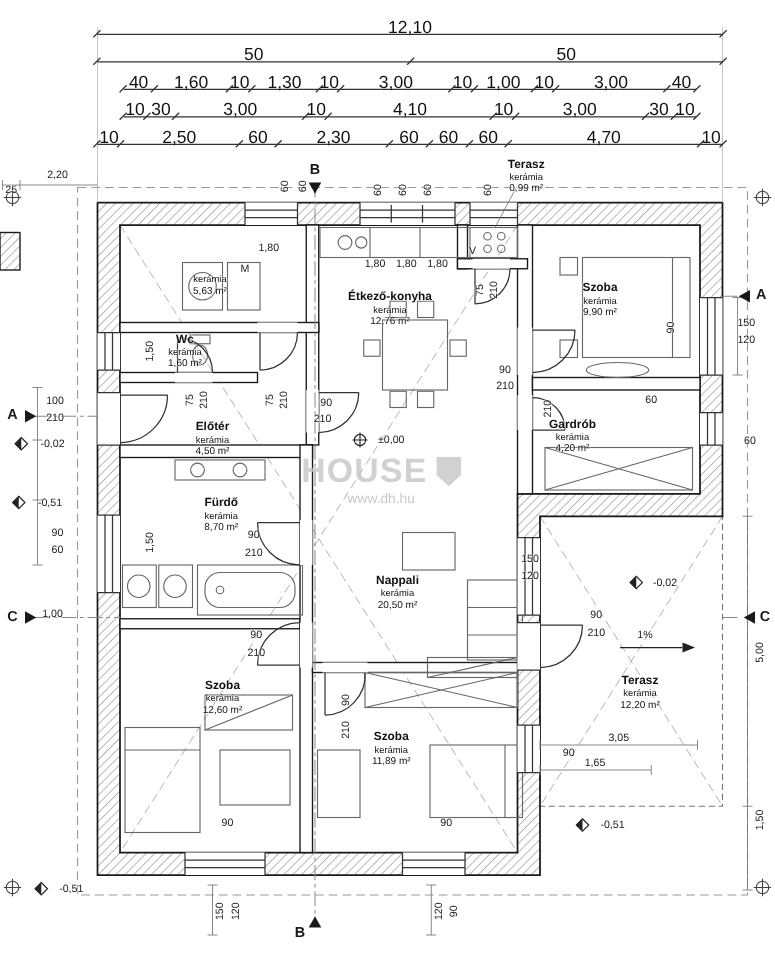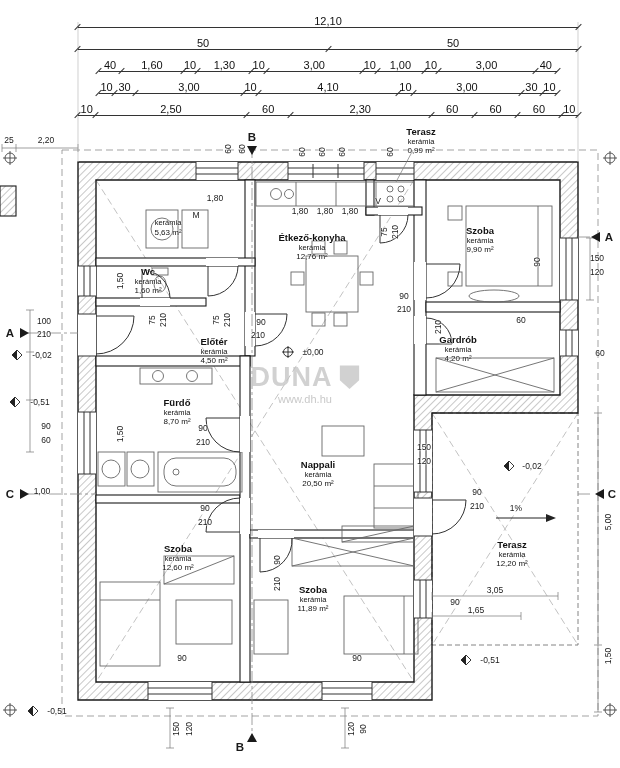--- a/index.html
+++ b/index.html
@@ -4,21 +4,21 @@
 <style>
   html,body{margin:0;padding:0;background:#fff;}
   #stage{position:relative;width:620px;height:768px;background:#fff;overflow:hidden;
          font-family:"Liberation Sans",sans-serif;color:#111;}
   #plan-svg{position:absolute;left:0;top:0;z-index:0;}
   
   .dim-row{position:absolute;display:flex;height:13px;border-bottom:1px solid #333;z-index:2;}
   .dim-row::before{content:"";position:absolute;left:-1px;bottom:-4px;width:1px;height:8px;background:#333;transform:rotate(45deg);}
   .dim-seg{position:relative;display:flex;justify-content:center;align-items:flex-end;min-width:0;}
   .dim-seg::after{content:"";position:absolute;right:-1px;bottom:-4px;width:1px;height:8px;background:#333;transform:rotate(45deg);}
-  .dim-lab{font-size:11px;line-height:10px;white-space:nowrap;transform:translateY(-1px);z-index:1;}
+  .dim-lab{font-size:14px;line-height:10px;white-space:nowrap;transform:translateY(-1px);z-index:1;}
   #row1{left:78px;top:14px;width:500px;}
   #row2{left:78px;top:36px;width:500px;}
   #row3{left:99px;top:58px;width:458px;}
   #row4{left:99px;top:80px;width:458px;}
   #row5{left:78px;top:102px;width:500px;}
   
   #annotations{position:absolute;inset:0;z-index:3;}
   .ann{position:absolute;transform:translate(-50%,-50%);font-size:8.5px;line-height:9px;
        white-space:nowrap;color:#1a1a1a;text-shadow:0 0 2px #fff,0 0 2px #fff;}
   .ann.rot{transform:translate(-50%,-50%) rotate(-90deg);}
@@ -27,21 +27,21 @@
   .room-label{position:absolute;transform:translate(-50%,-50%);text-align:center;z-index:3;
               text-shadow:0 0 2px #fff,0 0 3px #fff;}
   .rn{font-weight:700;font-size:9.5px;line-height:10.5px;}
   .rm{font-size:7.5px;line-height:8.5px;}
   .ra{font-size:8px;line-height:9px;}
   #rl-0{left:168px;top:228px;width:92px;}
   #rl-1{left:148px;top:281px;}
   #rl-2{left:312px;top:247px;}
   #rl-3{left:421px;top:141px;}
   #rl-4{left:480px;top:240px;}
-  #rl-5{left:170px;top:351px;margin-left:44px;}
+  #rl-5{left:170px;top:351px;}
   #rl-6{left:458px;top:349px;}
   #rl-7{left:177px;top:412px;}
   #rl-8{left:318px;top:474px;}
   #rl-9{left:178px;top:558px;}
   #rl-10{left:313px;top:599px;}
   #rl-11{left:512px;top:554px;}
   
   #watermark{position:absolute;left:305px;top:377px;transform:translate(-50%,-50%);
              display:flex;align-items:center;gap:7px;z-index:1;opacity:.75;}
   #watermark span.wm-txt{font-size:27px;font-weight:700;letter-spacing:1px;color:#c2c2c2;}
@@ -337,21 +337,21 @@
           </g>
     </g>
     <g>
       <line x1="496" y1="518" x2="546" y2="518" stroke="#222" stroke-width="1"></line>
       <polygon points="546,514 556,518 546,522" fill="#222"></polygon>
     </g>
   </g>
 </svg>
 
 <div id="watermark">
-  <span class="wm-txt">DUNA</span>
+  <span class="wm-txt">HOUSE</span>
   <span class="wm-shield"></span>
 </div>
 <div id="wm-url">www.dh.hu</div>
 
 <div id="row1" class="dim-row">
       <div class="dim-seg" style="flex-grow: 1210;">
         <span class="dim-lab">12,10</span>
       </div>
     </div>
 <div id="row2" class="dim-row">
@@ -441,20 +441,23 @@
       </div>
       <div class="dim-seg" style="flex-grow: 60;">
         <span class="dim-lab">60</span>
       </div>
       <div class="dim-seg" style="flex-grow: 60;">
         <span class="dim-lab">60</span>
       </div>
       <div class="dim-seg" style="flex-grow: 60;">
         <span class="dim-lab">60</span>
       </div>
+      <div class="dim-seg" style="flex-grow: 470;">
+        <span class="dim-lab">4,70</span>
+      </div>
       <div class="dim-seg" style="flex-grow: 10;">
         <span class="dim-lab">10</span>
       </div>
     </div>
 
 <div class="room-label" id="rl-0">
   <div class="rm">kerámia</div>
   <div class="ra">5,63 m²</div>
 </div>
 <div class="room-label" id="rl-1">
@@ -507,21 +510,21 @@
   <div class="rm">kerámia</div>
   <div class="ra">11,89 m²</div>
 </div>
 <div class="room-label" id="rl-11">
   <div class="rn">Terasz</div>
   <div class="rm">kerámia</div>
   <div class="ra">12,20 m²</div>
 </div>
 
 <div id="annotations">
-      <span class="ann" style="left: 9px; top: 140px;">25</span>
+      <span class="ann" style="left: 9px; top: 152px;">25</span>
       <span class="ann" style="left: 46px; top: 140px;">2,20</span>
       <span class="ann rot" style="left: 228px; top: 149px;">60</span>
       <span class="ann rot" style="left: 242px; top: 149px;">60</span>
       <span class="ann marker" style="left: 252px; top: 137px;">B</span>
       <span class="ann rot" style="left: 302px; top: 152px;">60</span>
       <span class="ann rot" style="left: 322px; top: 152px;">60</span>
       <span class="ann rot" style="left: 342px; top: 152px;">60</span>
       <span class="ann rot" style="left: 390px; top: 152px;">60</span>
       <span class="ann" style="left: 215px; top: 198px;">1,80</span>
       <span class="ann" style="left: 196px; top: 215px;">M</span>

